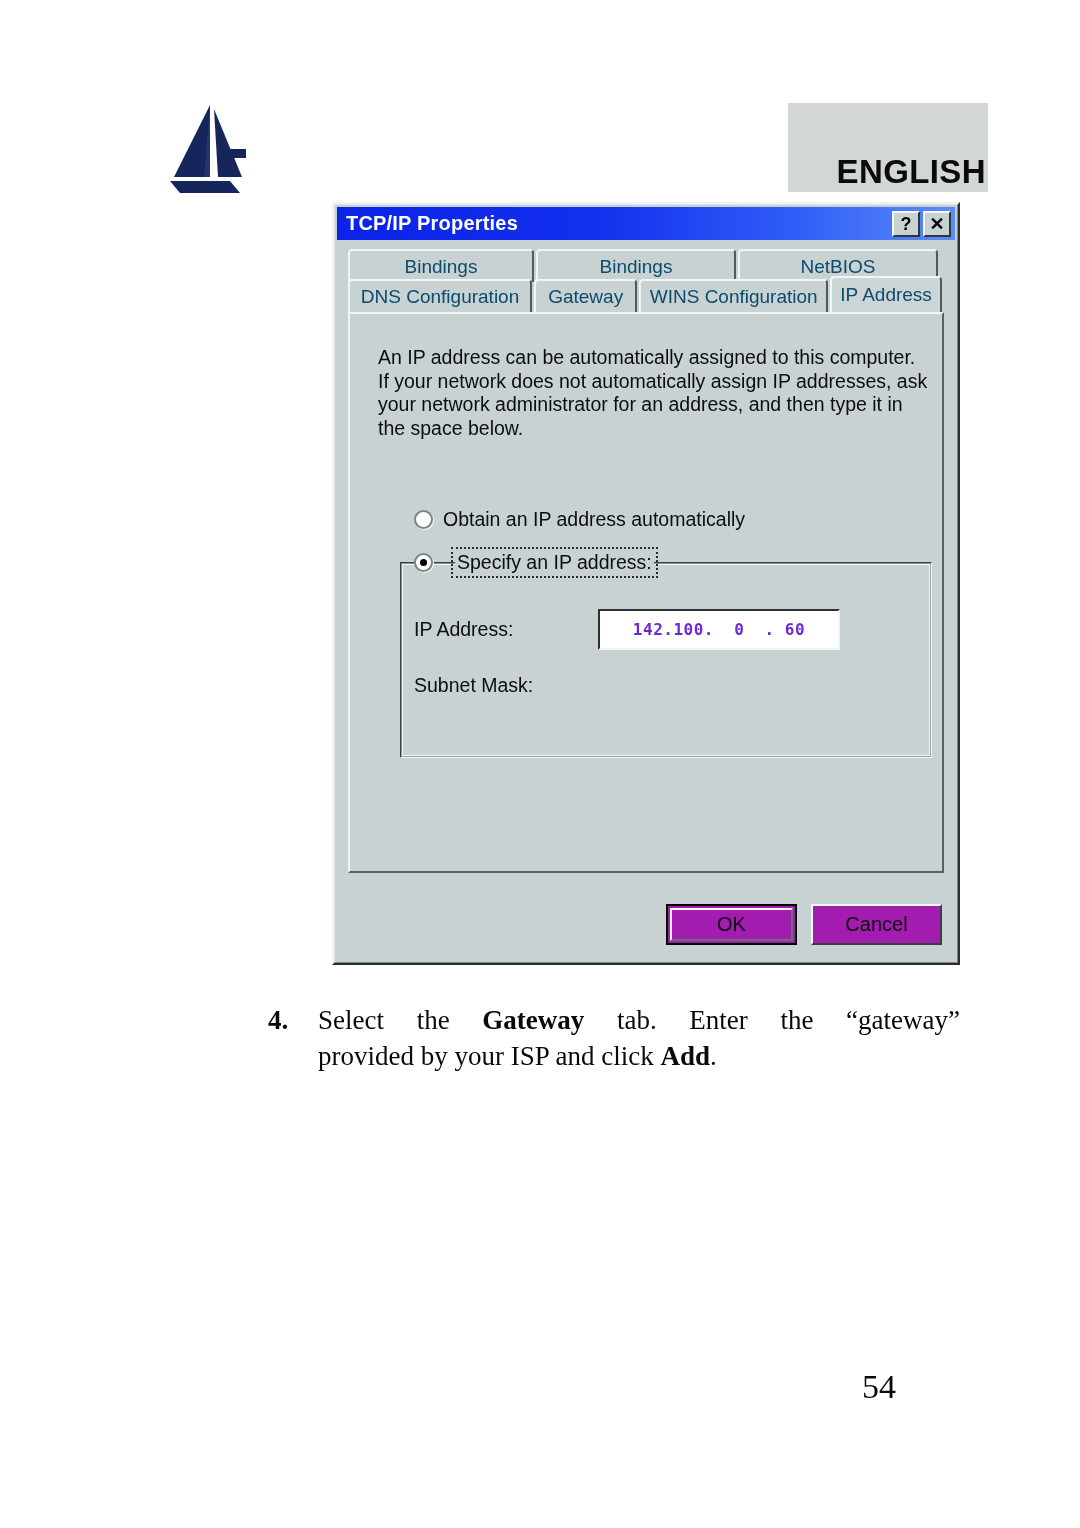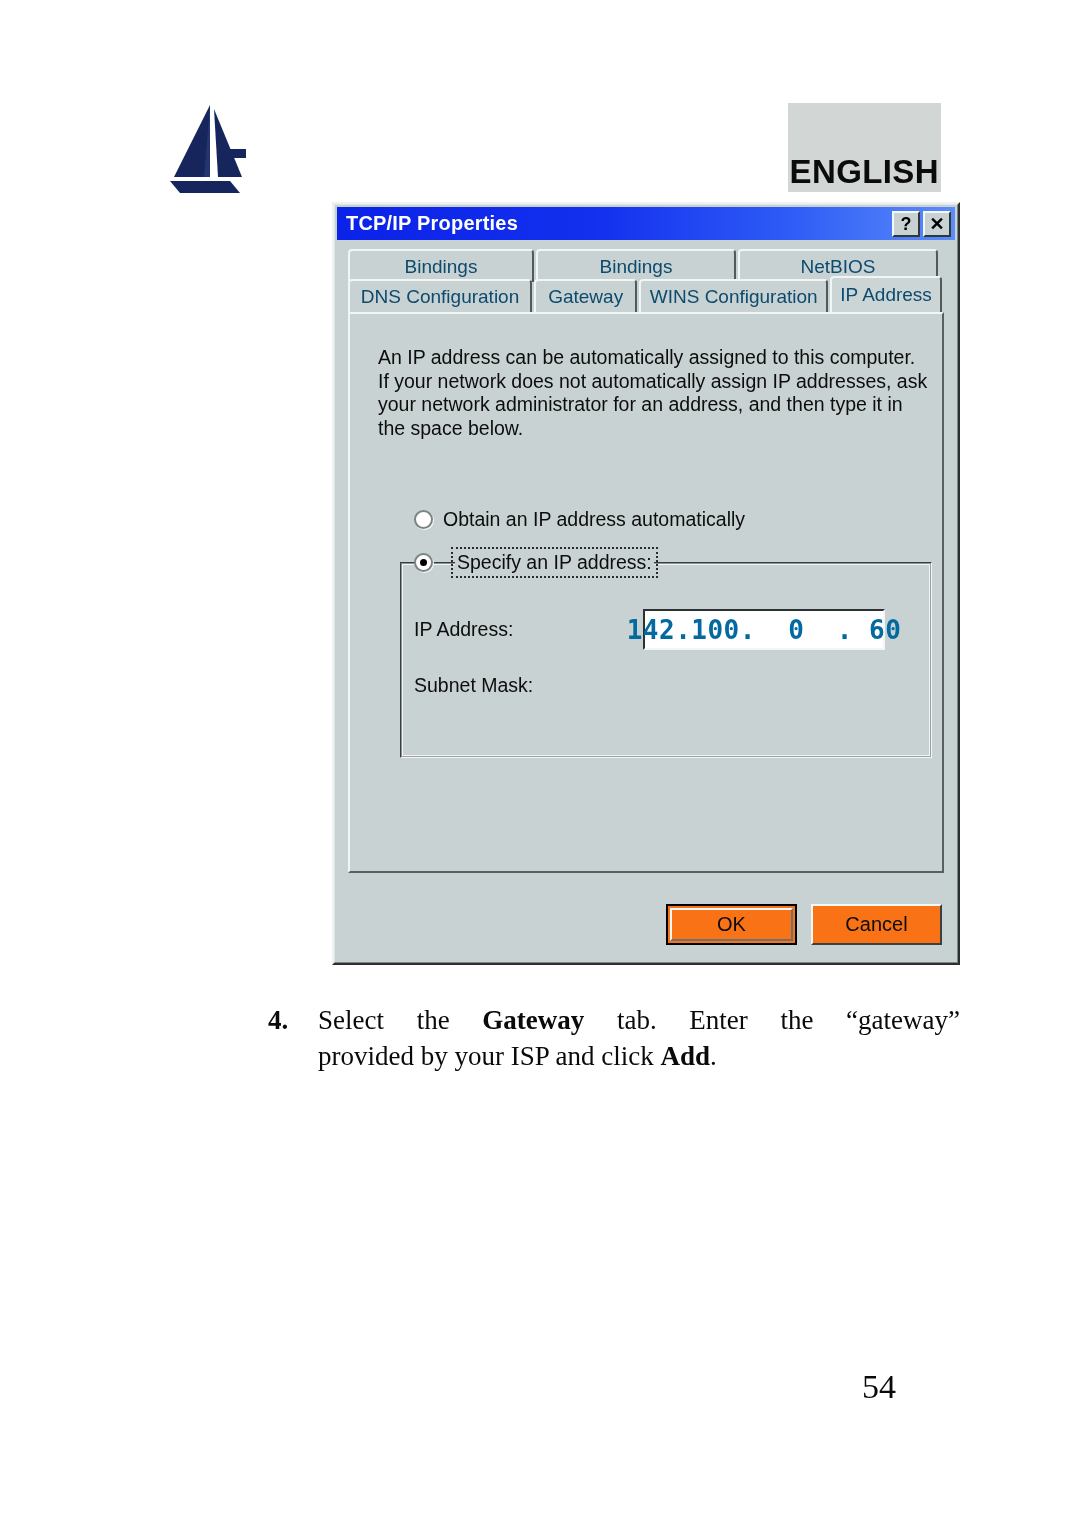--- a/index.html
+++ b/index.html
@@ -22,21 +22,21 @@
     top: 103px;
     width: 94px;
     height: 92px;
   }
   #logo svg { display: block; width: 100%; height: 100%; }
 
   #english-box {
     position: absolute;
     left: 788px;
     top: 103px;
-    width: 153px;
+    width: 200px;
     height: 89px;
     background: #d2d7d6;
     display: flex;
     align-items: flex-end;
     justify-content: flex-end;
     box-sizing: border-box;
     padding: 0 2px 4px 0;
   }
   #english-label {
     font-family: "Liberation Sans", sans-serif;
@@ -271,40 +271,39 @@
     background: #ffffff;
     border-top: 2px solid #2c3131;
     border-left: 2px solid #2c3131;
     border-right: 2px solid #f2f6f6;
     border-bottom: 2px solid #f2f6f6;
     box-sizing: border-box;
     display: flex;
     align-items: center;
     justify-content: center;
     font-family: "DejaVu Sans Mono", monospace;
-    font-size: 26px;
+    font-size: 16px;
     font-weight: 700;
-    color: #0369a1;
+    color: #6d28d9;
     letter-spacing: 0.5px;
     white-space: pre;
-    margin-left: 45px;
   }
 
   
   #button-bar {
     position: absolute;
     right: 16px;
     bottom: 18px;
     display: flex;
     gap: 14px;
   }
   .dlg-btn {
     width: 131px;
     height: 41px;
-    background: #f97316;
+    background: #a21caf;
     border-top: 2px solid #f4f8f8;
     border-left: 2px solid #f4f8f8;
     border-right: 2px solid #3b4040;
     border-bottom: 2px solid #3b4040;
     box-sizing: border-box;
     display: flex;
     align-items: center;
     justify-content: center;
     font-size: 20px;
     color: #0d0d0d;

